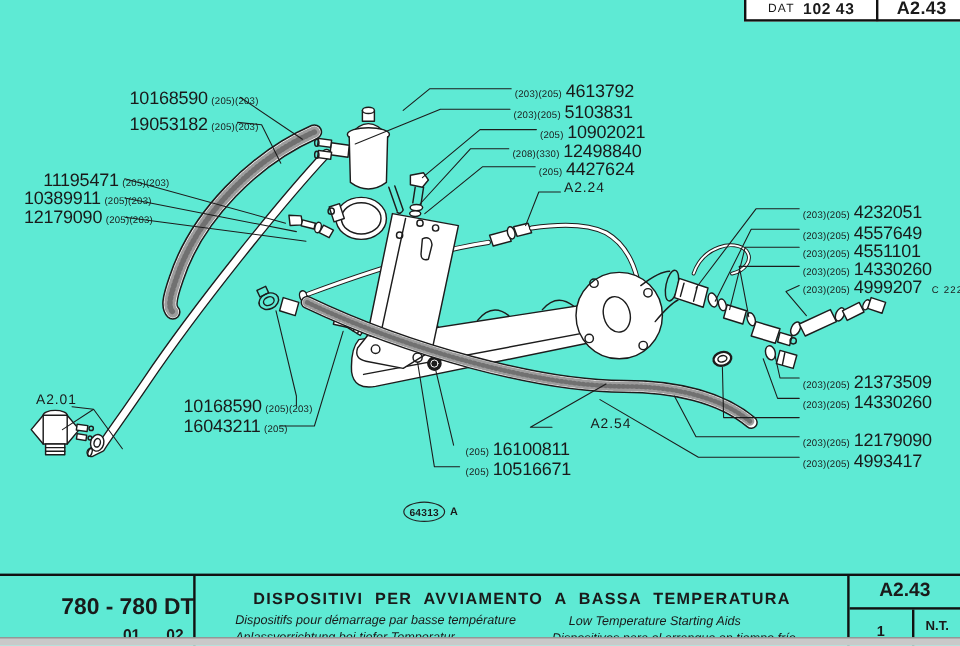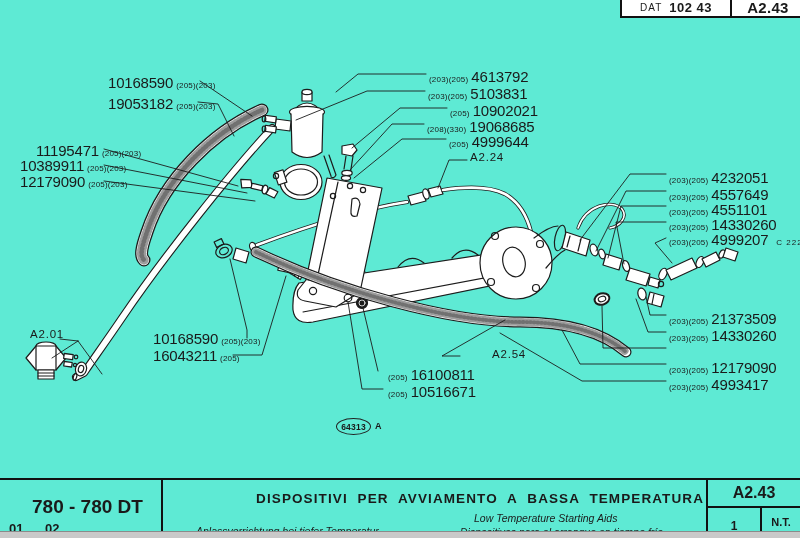--- a/index.html
+++ b/index.html
@@ -25,24 +25,24 @@
   .hdr-box{position:absolute;top:-3px;height:21px;border:2px solid #111;background:#fff;
            display:flex;align-items:center;justify-content:center;box-sizing:border-box;}
   .dat-box{left:620px;width:112px;}
   .dat-word{font-size:10px;letter-spacing:1px;}
   .dat-num{font-size:13px;font-weight:bold;margin-left:7px;letter-spacing:0.5px;}
   .hdr-code-box{left:730px;width:76px;font-size:15px;font-weight:bold;letter-spacing:0.3px;}
 
   
   .footer{position:absolute;left:0;top:478px;width:800px;height:60px;border-top:2.5px solid #111;box-sizing:border-box;}
   .vline{position:absolute;top:0;bottom:0;width:2px;background:#111;}
-  .model{position:absolute;left:0;top:16px;width:162px;text-align:left;font-size:19px;font-weight:bold;white-space:nowrap;padding-left:32px;}
-  .model-codes{position:absolute;left:0;top:41px;width:162px;text-align:left;font-size:13px;font-weight:bold;}
+  .model{position:absolute;left:0;top:16px;width:162px;text-align:right;font-size:19px;font-weight:bold;white-space:nowrap;}
+  .model-codes{position:absolute;left:0;top:41px;width:162px;text-align:right;font-size:13px;font-weight:bold;}
   .model-codes span{display:inline-block;margin:0 9px;}
-  .title-it{position:absolute;left:166px;top:11px;width:538px;text-align:right;font-size:13.5px;
+  .title-it{position:absolute;left:166px;top:11px;width:538px;text-align:center;font-size:13.5px;
             font-weight:bold;letter-spacing:1.1px;word-spacing:5px;white-space:nowrap;}
   .sub{position:absolute;font-style:italic;font-size:10.5px;white-space:nowrap;}
   .sub-fr{left:196px;top:31px;}
   .sub-de{left:196px;top:45px;}
   .sub-en{left:458px;top:32px;margin-left:16px;}
   .sub-es{left:460px;top:46px;}
   .code-cell{position:absolute;left:708px;top:0;width:92px;height:28px;border-bottom:2px solid #111;
              display:flex;align-items:center;justify-content:center;font-size:16px;font-weight:bold;box-sizing:border-box;}
   .sheet-cell{position:absolute;left:708px;top:28px;width:52px;height:32px;text-align:center;
               padding-top:11px;font-size:12px;font-weight:bold;box-sizing:border-box;}
@@ -252,22 +252,22 @@
 
   <div class="plbl" style="left:108px;top:75px"><span class="num">10168590</span><span class="code">(205)(203)</span></div>
   <div class="plbl" style="left:108px;top:96px"><span class="num">19053182</span><span class="code">(205)(203)</span></div>
   <div class="plbl" style="left:36px;top:143px"><span class="num">11195471</span><span class="code">(205)(203)</span></div>
   <div class="plbl" style="left:20px;top:158px"><span class="num">10389911</span><span class="code">(205)(203)</span></div>
   <div class="plbl" style="left:20px;top:174px"><span class="num">12179090</span><span class="code">(205)(203)</span></div>
 
   <div class="plbl" style="left:429px;top:69px"><span class="code">(203)(205)</span><span class="num">4613792</span></div>
   <div class="plbl" style="left:428px;top:86px"><span class="code">(203)(205)</span><span class="num">5103831</span></div>
   <div class="plbl" style="left:450px;top:103px"><span class="code">(205)</span><span class="num">10902021</span></div>
-  <div class="plbl" style="left:427px;top:119px"><span class="code">(208)(330)</span><span class="num">19068685</span></div>
-  <div class="plbl" style="left:449px;top:134px"><span class="code">(205)</span><span class="num">4999644</span></div>
+  <div class="plbl" style="left:427px;top:119px"><span class="code">(208)(330)</span><span class="num">12498840</span></div>
+  <div class="plbl" style="left:449px;top:134px"><span class="code">(205)</span><span class="num">4427624</span></div>
 
   <div class="plbl" style="left:669px;top:170px"><span class="code">(203)(205)</span><span class="num">4232051</span></div>
   <div class="plbl" style="left:669px;top:187px"><span class="code">(203)(205)</span><span class="num">4557649</span></div>
   <div class="plbl" style="left:669px;top:202px"><span class="code">(203)(205)</span><span class="num">4551101</span></div>
   <div class="plbl" style="left:669px;top:217px"><span class="code">(203)(205)</span><span class="num">14330260</span></div>
   <div class="plbl" style="left:669px;top:232px"><span class="code">(203)(205)</span><span class="num">4999207</span><span class="suf">C 2223</span></div>
 
   <div class="plbl" style="left:669px;top:311px"><span class="code">(203)(205)</span><span class="num">21373509</span></div>
   <div class="plbl" style="left:669px;top:328px"><span class="code">(203)(205)</span><span class="num">14330260</span></div>
   <div class="plbl" style="left:669px;top:360px"><span class="code">(203)(205)</span><span class="num">12179090</span></div>
@@ -288,20 +288,21 @@
 
   <div class="footer">
     <div class="vline" style="left:161px"></div>
     <div class="vline" style="left:706px"></div>
     <div class="model">780 - 780 DT</div>
     <div class="model-codes">
       <span>01</span>
       <span>02</span>
     </div>
     <div class="title-it">DISPOSITIVI PER AVVIAMENTO A BASSA TEMPERATURA</div>
+    <div class="sub sub-fr">Dispositifs pour démarrage par basse température</div>
     <div class="sub sub-de">Anlassvorrichtung bei tiefer Temperatur</div>
     <div class="sub sub-en">Low Temperature Starting Aids</div>
     <div class="sub sub-es">Dispositivos para el arranque en tiempo frío</div>
     <div class="code-cell">A2.43</div>
     <div class="vline" style="left:760px;top:28px"></div>
     <div class="sheet-cell">1</div>
     <div class="nt-cell">N.T.</div>
   </div>
 
   <div class="page-edge"></div>

